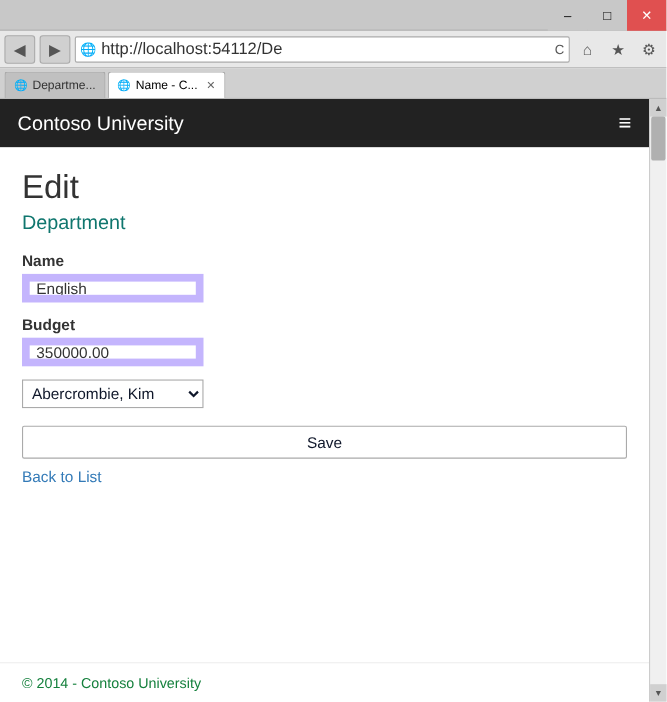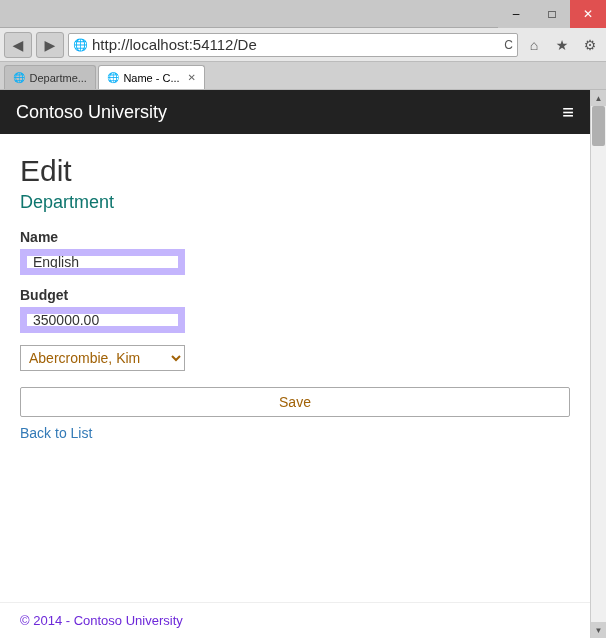--- a/index.html
+++ b/index.html
@@ -252,46 +252,46 @@
       border: none;
       border-bottom: 1px solid #aaa;
       width: 155px;
     }
     .form-select {
       height: 26px;
       width: 165px;
       border: 1px solid #aaa;
       padding: 2px 4px;
       font-size: 14px;
-      color: #a16207;
+      color: #0f172a;
       background: white;
     }
     .save-btn {
       height: 30px;
       padding: 0 14px;
       background: white;
       border: 1px solid #aaa;
       font-size: 14px;
       cursor: pointer;
-      color: #a16207;
+      color: #0f172a;
       border-radius: 2px;
       margin-top: 4px;
       margin-bottom: 8px;
     }
     .back-link {
       font-size: 14px;
       color: #337ab7;
       text-decoration: none;
       cursor: pointer;
       display: block;
       margin-bottom: 0;
     }
     .footer {
       background: white;
-      color: #6d28d9;
+      color: #15803d;
       font-size: 13px;
       padding: 10px 20px;
       border-top: 1px solid #eee;
     }
   </style>
 </head>
 <body>
 
 <div class="browser-titlebar">
   <div class="titlebar-buttons">

